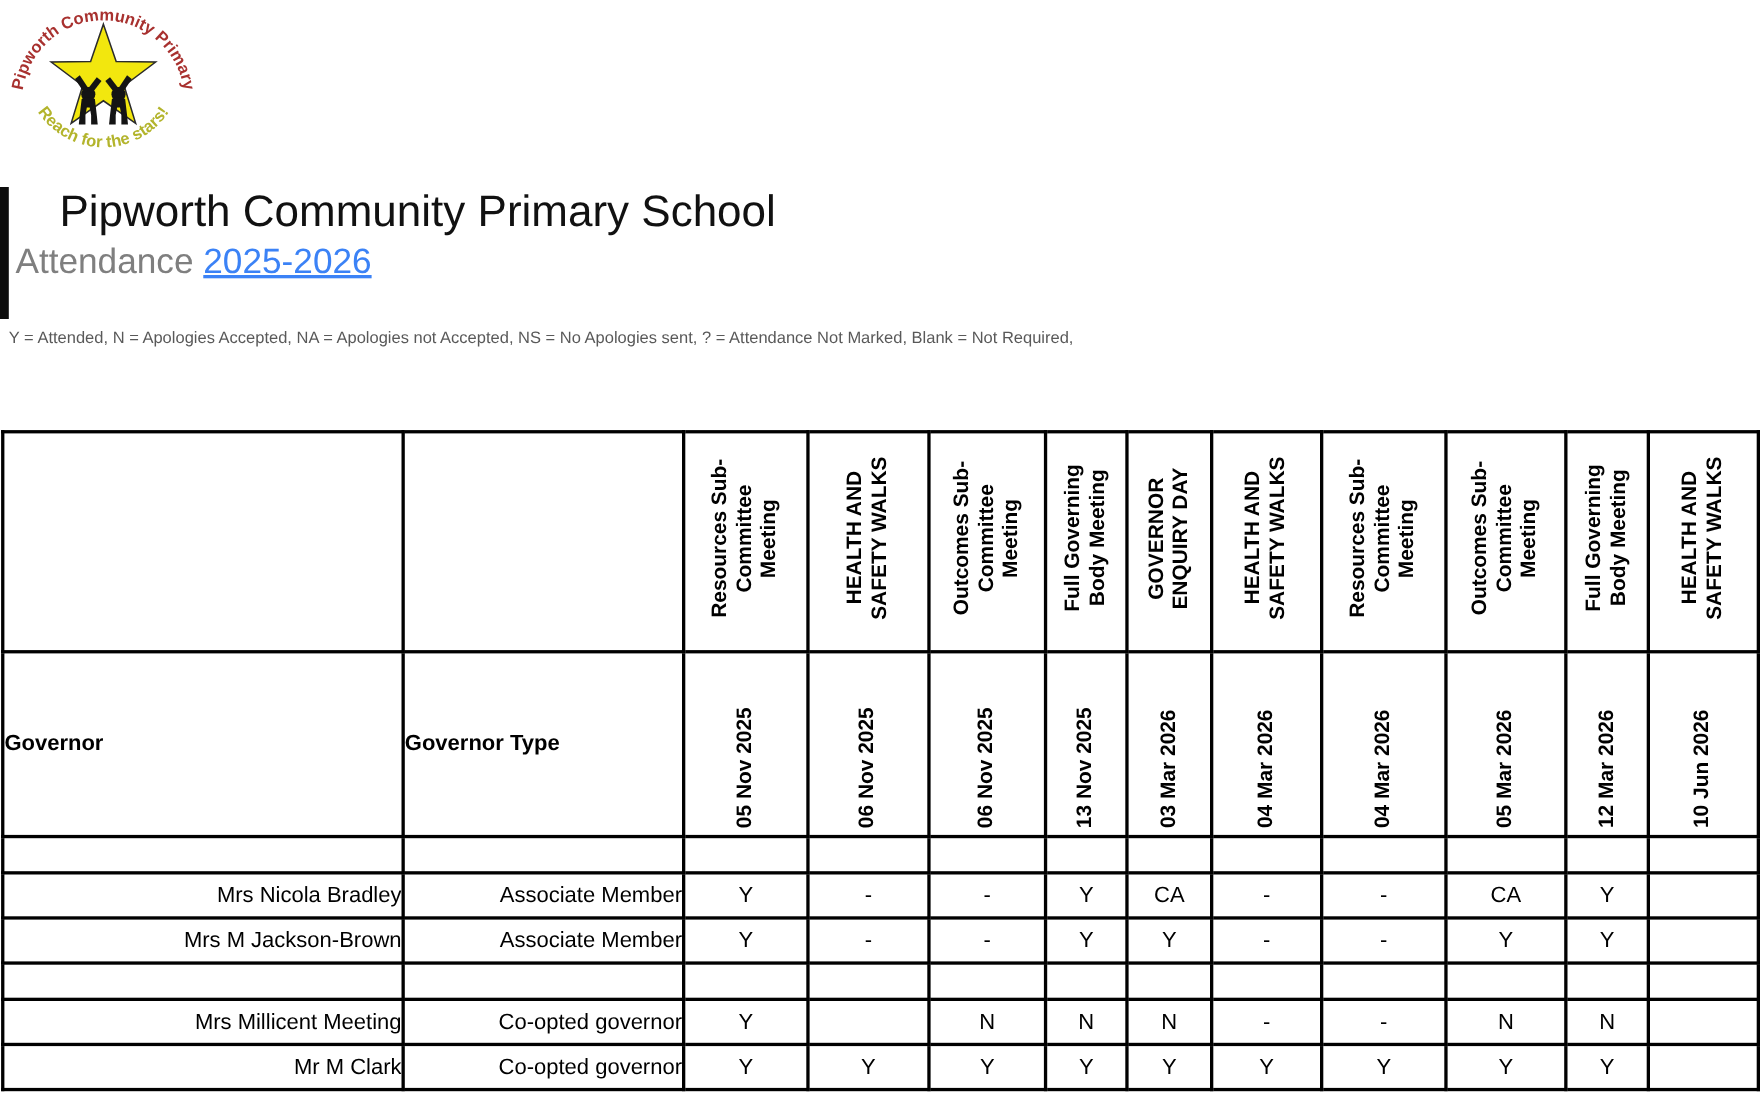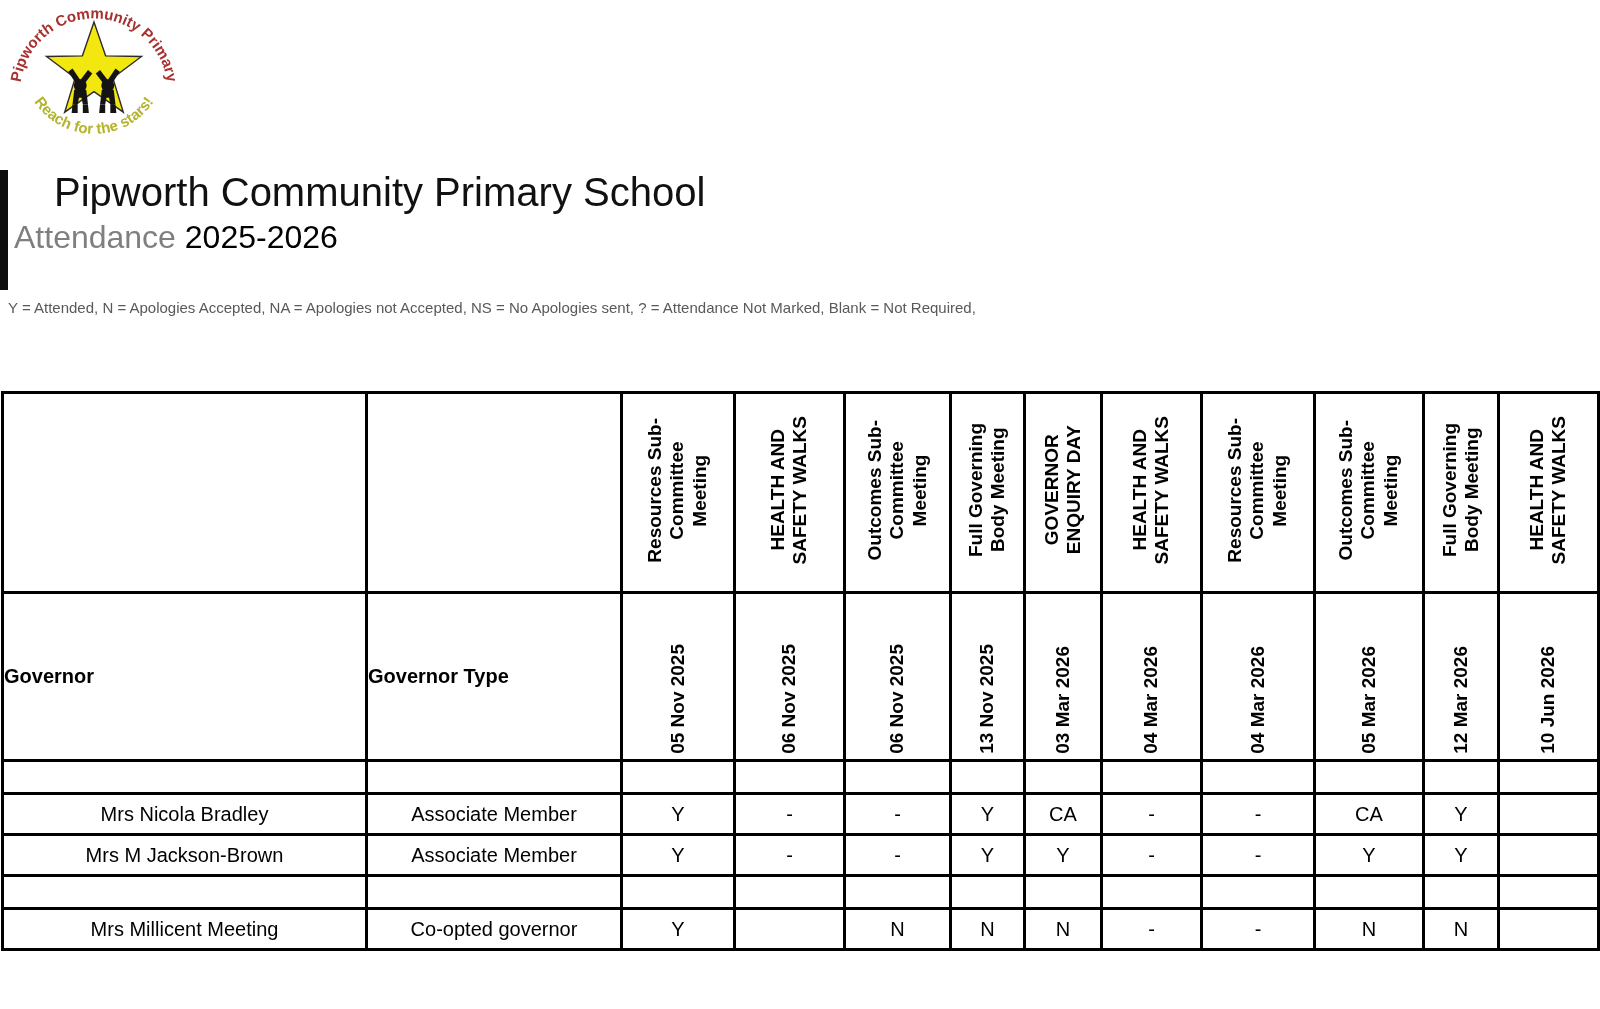--- a/index.html
+++ b/index.html
@@ -44,21 +44,21 @@
     font-weight: normal;
     color: #111;
     line-height: 1.2;
     margin-left: 40px;
   }
   .doc-subtitle {
     font-size: 32px;
     line-height: 1.35;
   }
   .doc-subtitle .sub-gray { color: #7f7f7f; margin-top: 36px; }
-  .doc-subtitle .sub-black { color: #000000; }
+  .doc-subtitle .sub-black { color: #3b82f6; text-decoration: underline; }
 
   
   .legend {
     position: absolute;
     left: 8px;
     top: 296px;
     width: 1560px;
     font-size: 15px;
     color: #595959;
     line-height: 24px;
@@ -98,21 +98,21 @@
     text-align: left;
     padding-left: 5px;
     font-size: 20px;
     font-weight: bold;
   }
   th.date-cell { vertical-align: bottom; text-align: center; padding-bottom: 5px; }
 
   tr.spacer td { height: 33px; }
   tr.datarow td { height: 41px; font-weight: normal; }
   td.name-cell, td.type-cell {
-    text-align: center;
+    text-align: right;
     vertical-align: middle;
     padding-left: 5px;
     white-space: nowrap;
   }
   td.mark-cell { text-align: center; vertical-align: middle; }
 </style>
 </head>
 <body>
 
 <div class="page">
@@ -287,16 +287,30 @@
           <td class="mark-cell"></td>
           <td class="mark-cell">N</td>
           <td class="mark-cell">N</td>
           <td class="mark-cell">N</td>
           <td class="mark-cell">-</td>
           <td class="mark-cell">-</td>
           <td class="mark-cell">N</td>
           <td class="mark-cell">N</td>
           <td class="mark-cell"></td>
         </tr>
+        <tr class="datarow">
+          <td class="name-cell">Mr M Clark</td>
+          <td class="type-cell">Co-opted governor</td>
+          <td class="mark-cell">Y</td>
+          <td class="mark-cell">Y</td>
+          <td class="mark-cell">Y</td>
+          <td class="mark-cell">Y</td>
+          <td class="mark-cell">Y</td>
+          <td class="mark-cell">Y</td>
+          <td class="mark-cell">Y</td>
+          <td class="mark-cell">Y</td>
+          <td class="mark-cell">Y</td>
+          <td class="mark-cell"></td>
+        </tr>
       </tbody>
   </table>
 
 </div>
 
 </body></html>

